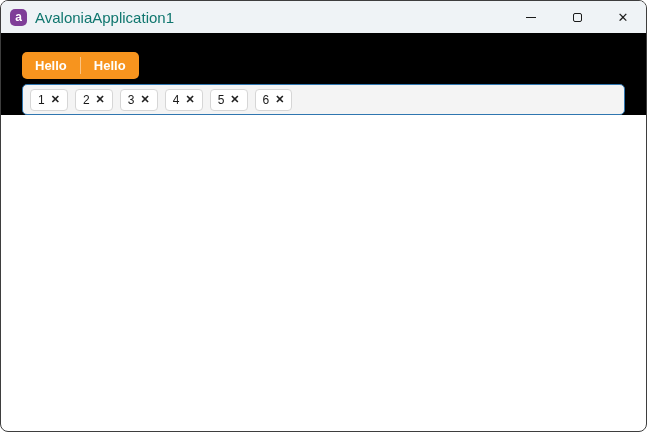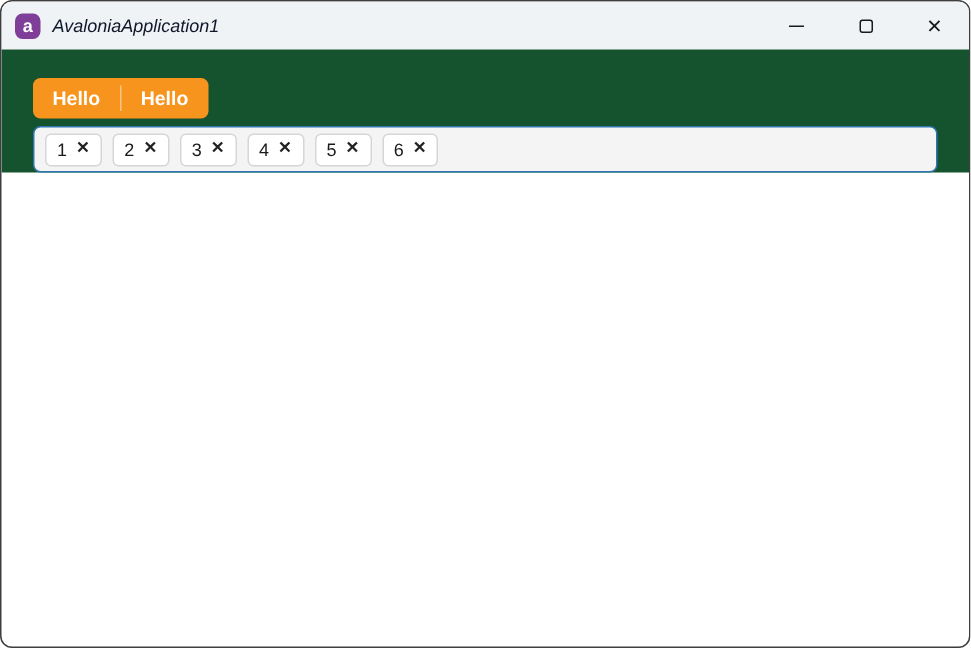--- a/index.html
+++ b/index.html
@@ -28,23 +28,22 @@
     background:#7f3e98;
     border-radius:5px;
     color:#ffffff;
     font-weight:700;
     font-size:12px;
     line-height:17px;
     display:flex; align-items:center; justify-content:center;
     user-select:none;
   }
   .window-title {
-    font-size:12px;
-    color:#0f172a;
-    font-style:italic;
+    font-size:15px;
+    color:#0f766e;
   }
   .window-controls {
     margin-left:auto;
     display:flex;
     height:100%;
   }
   .ctrl-btn {
     width:46px; height:100%;
     display:flex; align-items:center; justify-content:center;
     background:transparent; border:none; padding:0; margin:0;
@@ -65,21 +64,21 @@
   }
   .glyph-close {
     font-size:13px;
     font-weight:400;
     line-height:1;
   }
 
   
   .content {
     padding:19px 21px 0 21px;
-    background:#14532d;
+    background:#000000;
   }
 
   .tabstrip {
     display:inline-flex;
     align-items:stretch;
     background:#F7941E;
     border-radius:5px;
     height:27px;
     overflow:hidden;
   }

